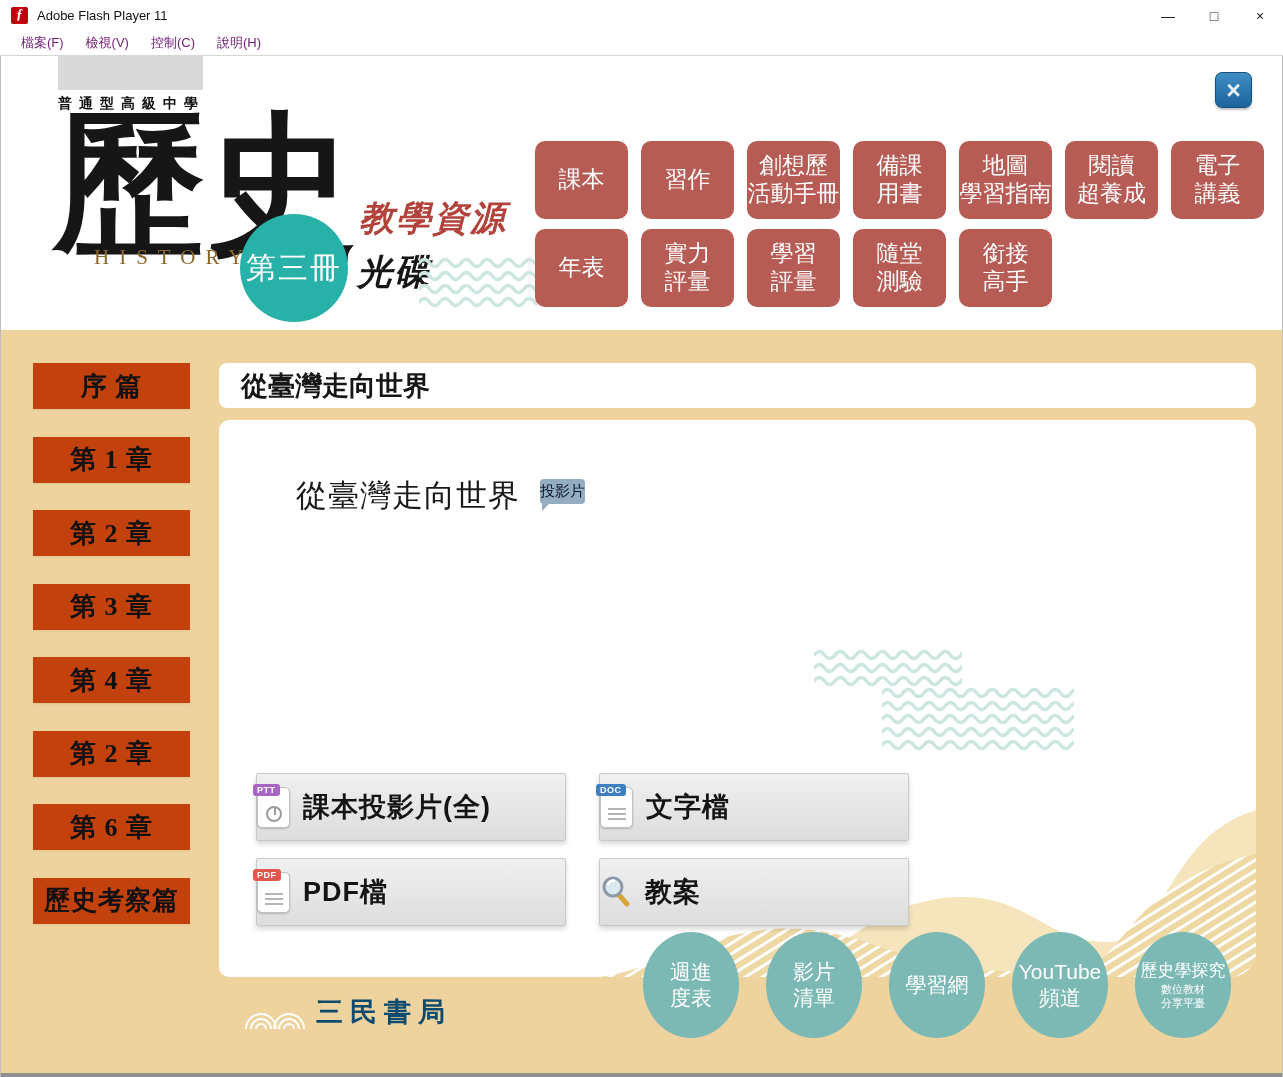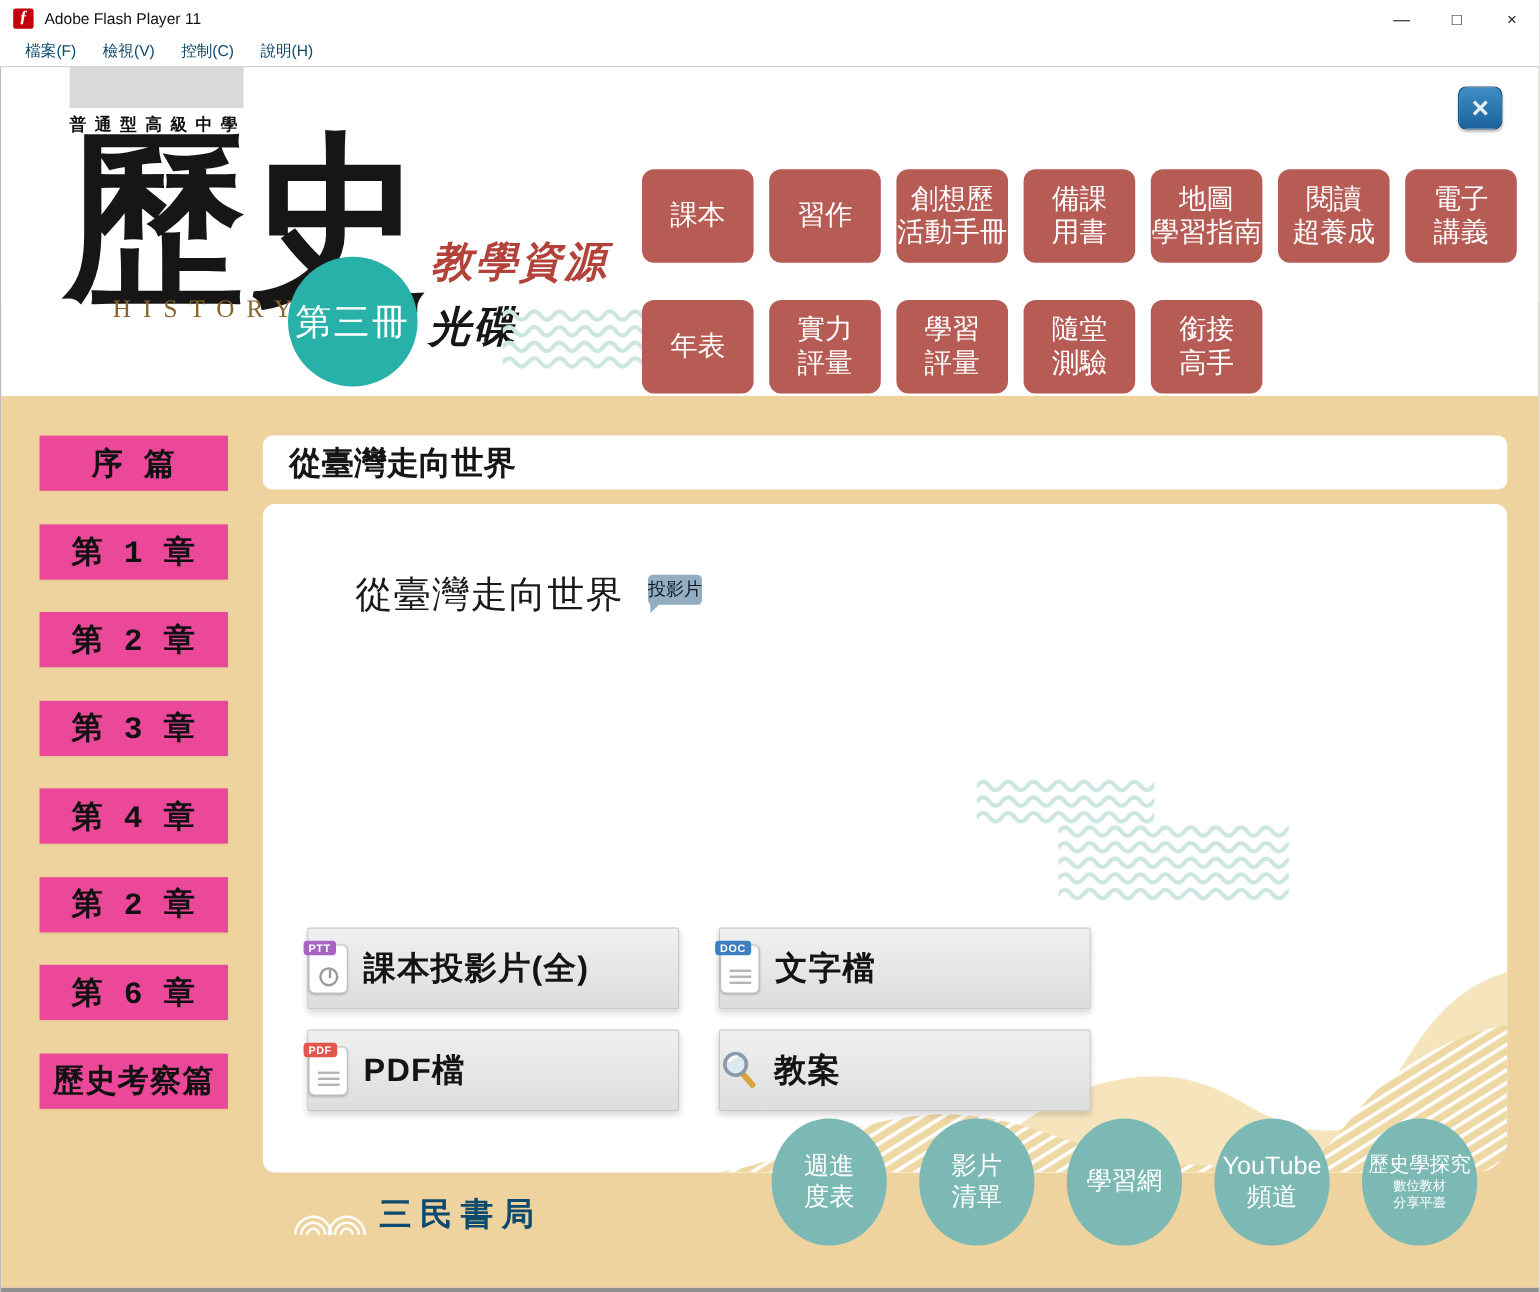--- a/index.html
+++ b/index.html
@@ -14,21 +14,21 @@
                 color:#fff; font-style:italic; font-weight:700; font-size:14px; line-height:15px;
                 text-align:center; font-family:"Liberation Serif", serif; }
   .win-title { margin-left:9px; font-size:13px; color:#111; }
   .win-controls { position:absolute; right:0; top:0; height:31px; display:flex; }
   .win-ctl { width:46px; height:31px; display:flex; align-items:center; justify-content:center;
              font-size:14px; color:#222; cursor:default; }
 
   
   .menubar { position:absolute; top:31px; left:0; width:100%; height:25px; background:#fff;
              border-bottom:1px solid #d6d6d6; display:flex; align-items:center; padding-left:10px; }
-  .menu-item { font-size:13px; color:#0c4a6e; padding:0 11px; }
+  .menu-item { font-size:13px; color:#701a75; padding:0 11px; }
 
   
   .stage { position:absolute; top:57px; left:1px; width:1281px; height:1016px; }
   .top-section { position:absolute; top:0; left:0; width:100%; height:195px; background:#fff;padding-left:14px; }
   .tan-section { position:absolute; top:273px; left:0; width:100%; height:743px; background:#eed39e; }
 
   
   .censored-logo { position:absolute; left:57px; top:-2px; width:145px; height:35px; background:#d9d9d9; }
   .school-label { position:absolute; left:57px; top:38px; font-size:14px; font-weight:600;
                   letter-spacing:7px; color:#111; }
@@ -48,29 +48,29 @@
                    background:#28b1a9; color:#fff; display:flex; align-items:center; justify-content:center;
                    font-size:30px; letter-spacing:2px; font-weight:500; }
   .tagline-1 { position:absolute; left:358px; top:138px; font-size:35px; font-style:italic;
                font-weight:800; color:#b2423a; letter-spacing:2px; }
   .tagline-2 { position:absolute; left:356px; top:192px; font-size:35px; font-style:italic;
                font-weight:800; color:#161616; letter-spacing:2px; }
   .header-waves { position:absolute; left:418px; top:196px; }
 
   
   .nav-grid { position:absolute; left:534px; top:84px; display:grid;
-              grid-template-columns:repeat(7,93px); grid-auto-rows:78px; gap:31px 13px; }
+              grid-template-columns:repeat(7,93px); grid-auto-rows:78px; gap:10px 13px; }
   .nav-btn { background:#b75b55; border-radius:10px; color:#fff; display:flex; align-items:center;
              justify-content:center; text-align:center; font-size:23px; line-height:1.2;
              font-weight:500; white-space:pre-line; cursor:pointer; }
 
   
   .sidebar { position:absolute; left:32px; top:33px; display:flex; flex-direction:column; gap:27.5px; }
-  .side-btn { width:157px; height:46px; background:#ec4899; display:flex; align-items:center;
-              justify-content:center; font-family:Liberation Mono, monospace; font-size:26px;
+  .side-btn { width:157px; height:46px; background:#c2410c; display:flex; align-items:center;
+              justify-content:center; font-family:Liberation Serif, serif; font-size:26px;
               font-weight:700; color:#111; letter-spacing:1px; cursor:pointer;
               box-shadow:0 1px 2px rgba(0,0,0,.08); }
 
   
   .content-header { position:absolute; left:218px; top:33px; width:1037px; height:45px; background:#fff;
                     border-radius:8px; display:flex; align-items:center; padding-left:22px;
                     font-size:27px; font-weight:700; color:#161616; }
   .content-panel { position:absolute; left:218px; top:90px; width:1037px; height:557px; background:#fff;
                    border-radius:10px 10px 26px 10px; overflow:hidden; }
 

